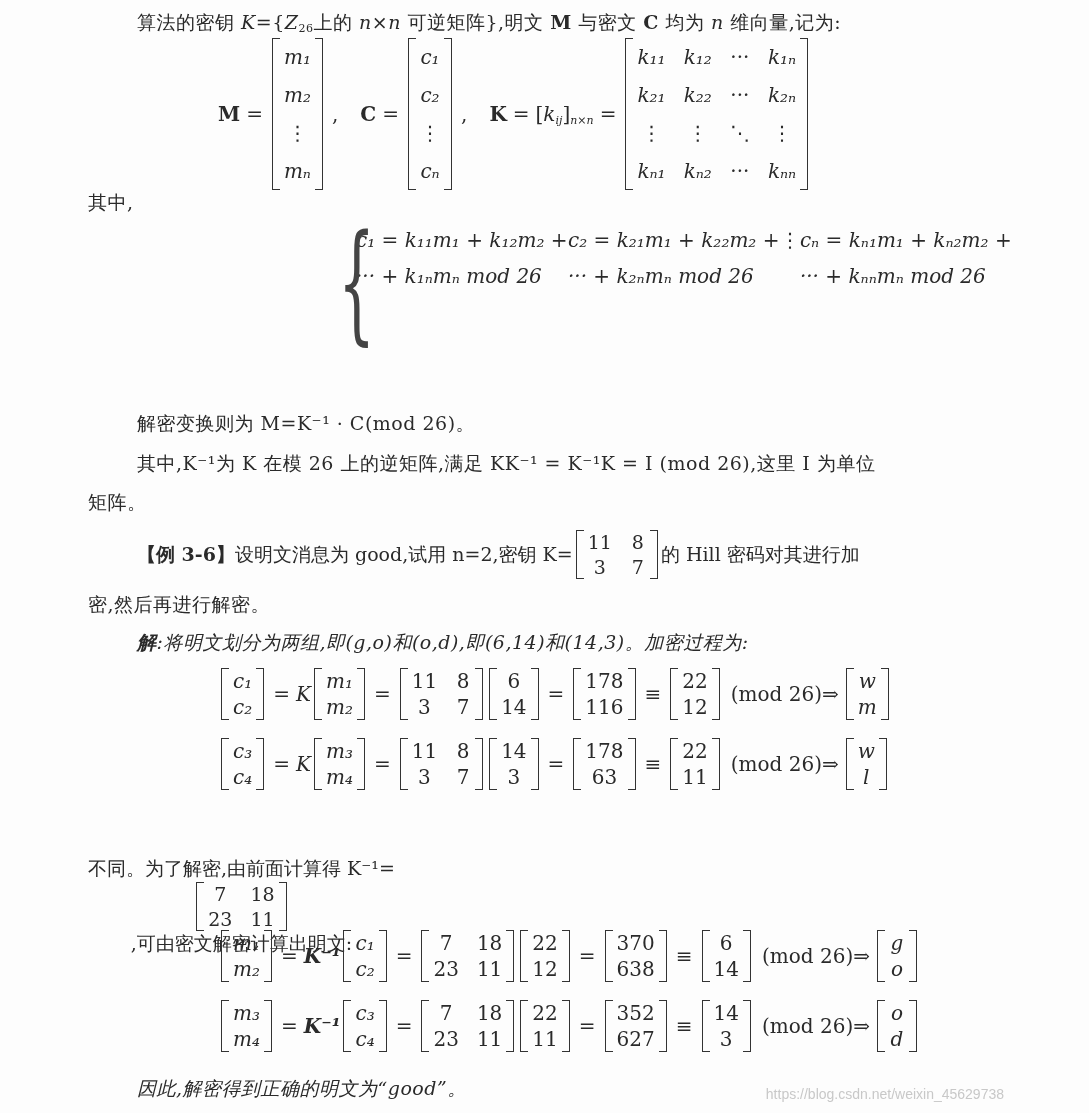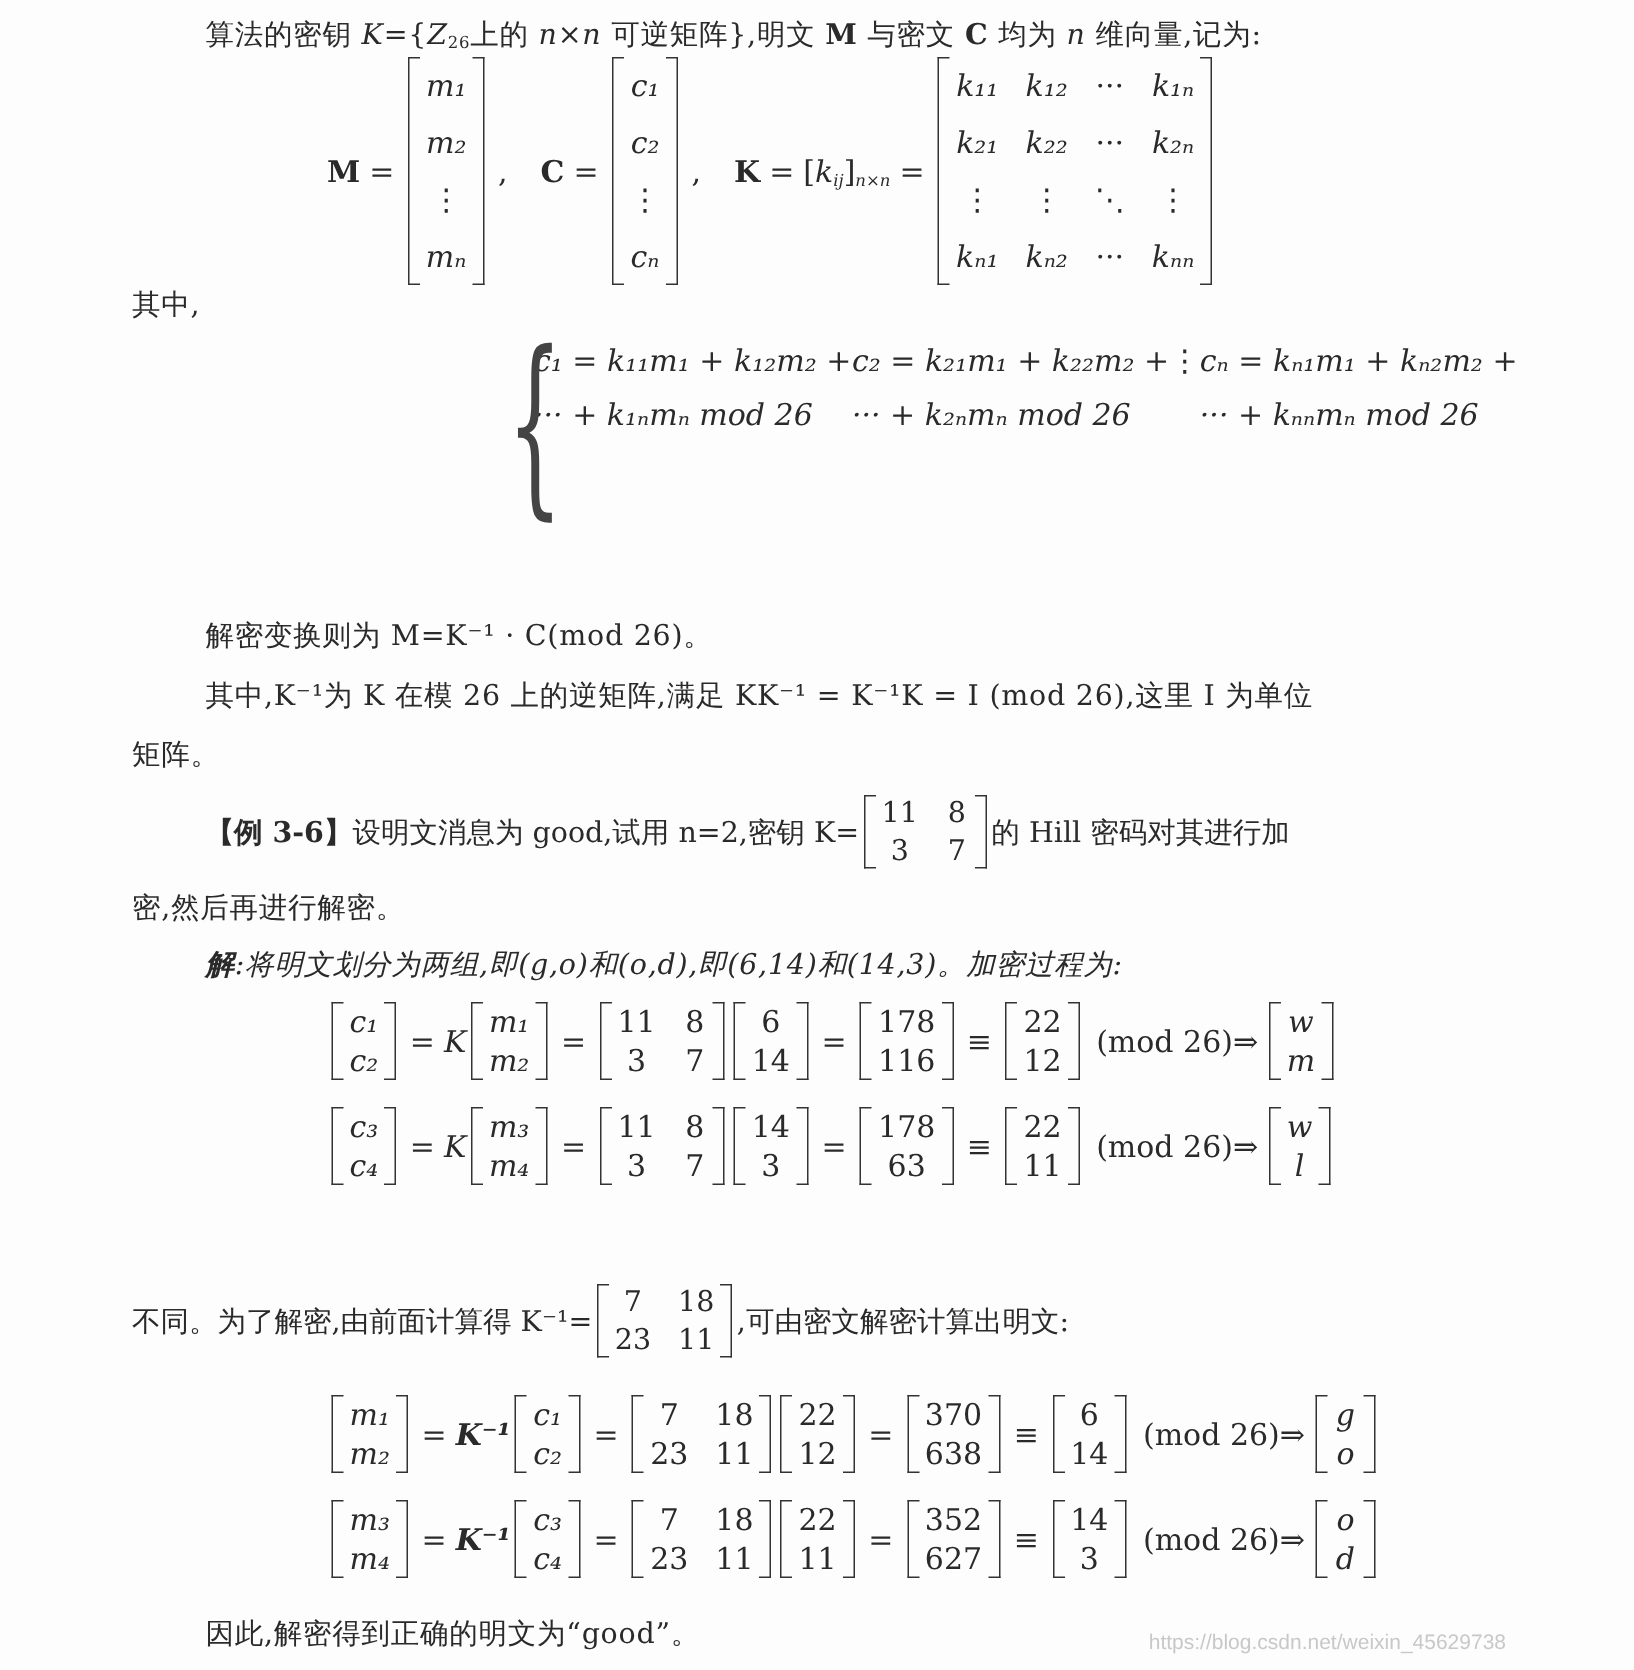--- a/index.html
+++ b/index.html
@@ -306,21 +306,21 @@
         <span class="cols">
           <span class="col">
     <span class="cell it">w</span>
     <span class="cell it">l</span>
   </span>
         </span>
         <span class="br r"></span>
       </span>
     </div>
 
-  <div class="mathrow" style="left:88px;top:856px;font-size:19px;">
+  <div class="mathrow" style="left:88px;top:856px;font-size:19px;flex-direction:column;">
     <span>不同。为了解密,由前面计算得 K⁻¹=</span>
     <span class="mat">
       <span class="br l"></span>
       <span class="cols">
         <span class="col">
             <span class="cell">7</span>
             <span class="cell">23</span>
           </span>
         <span class="col">
             <span class="cell">18</span>
@@ -490,15 +490,15 @@
         <span class="cols">
           <span class="col">
     <span class="cell it">o</span>
     <span class="cell it">d</span>
   </span>
         </span>
         <span class="br r"></span>
       </span>
     </div>
 
-  <div class="line" style="left:137px;top:1076px;">因此,解密得到正确的明文为“good”。</div>
+  <div class="line" style="left:137px;top:1076px;font-style:italic;">因此,解密得到正确的明文为“good”。</div>
   <div class="watermark">https://blog.csdn.net/weixin_45629738</div>
 </div>
 
 </body></html>

